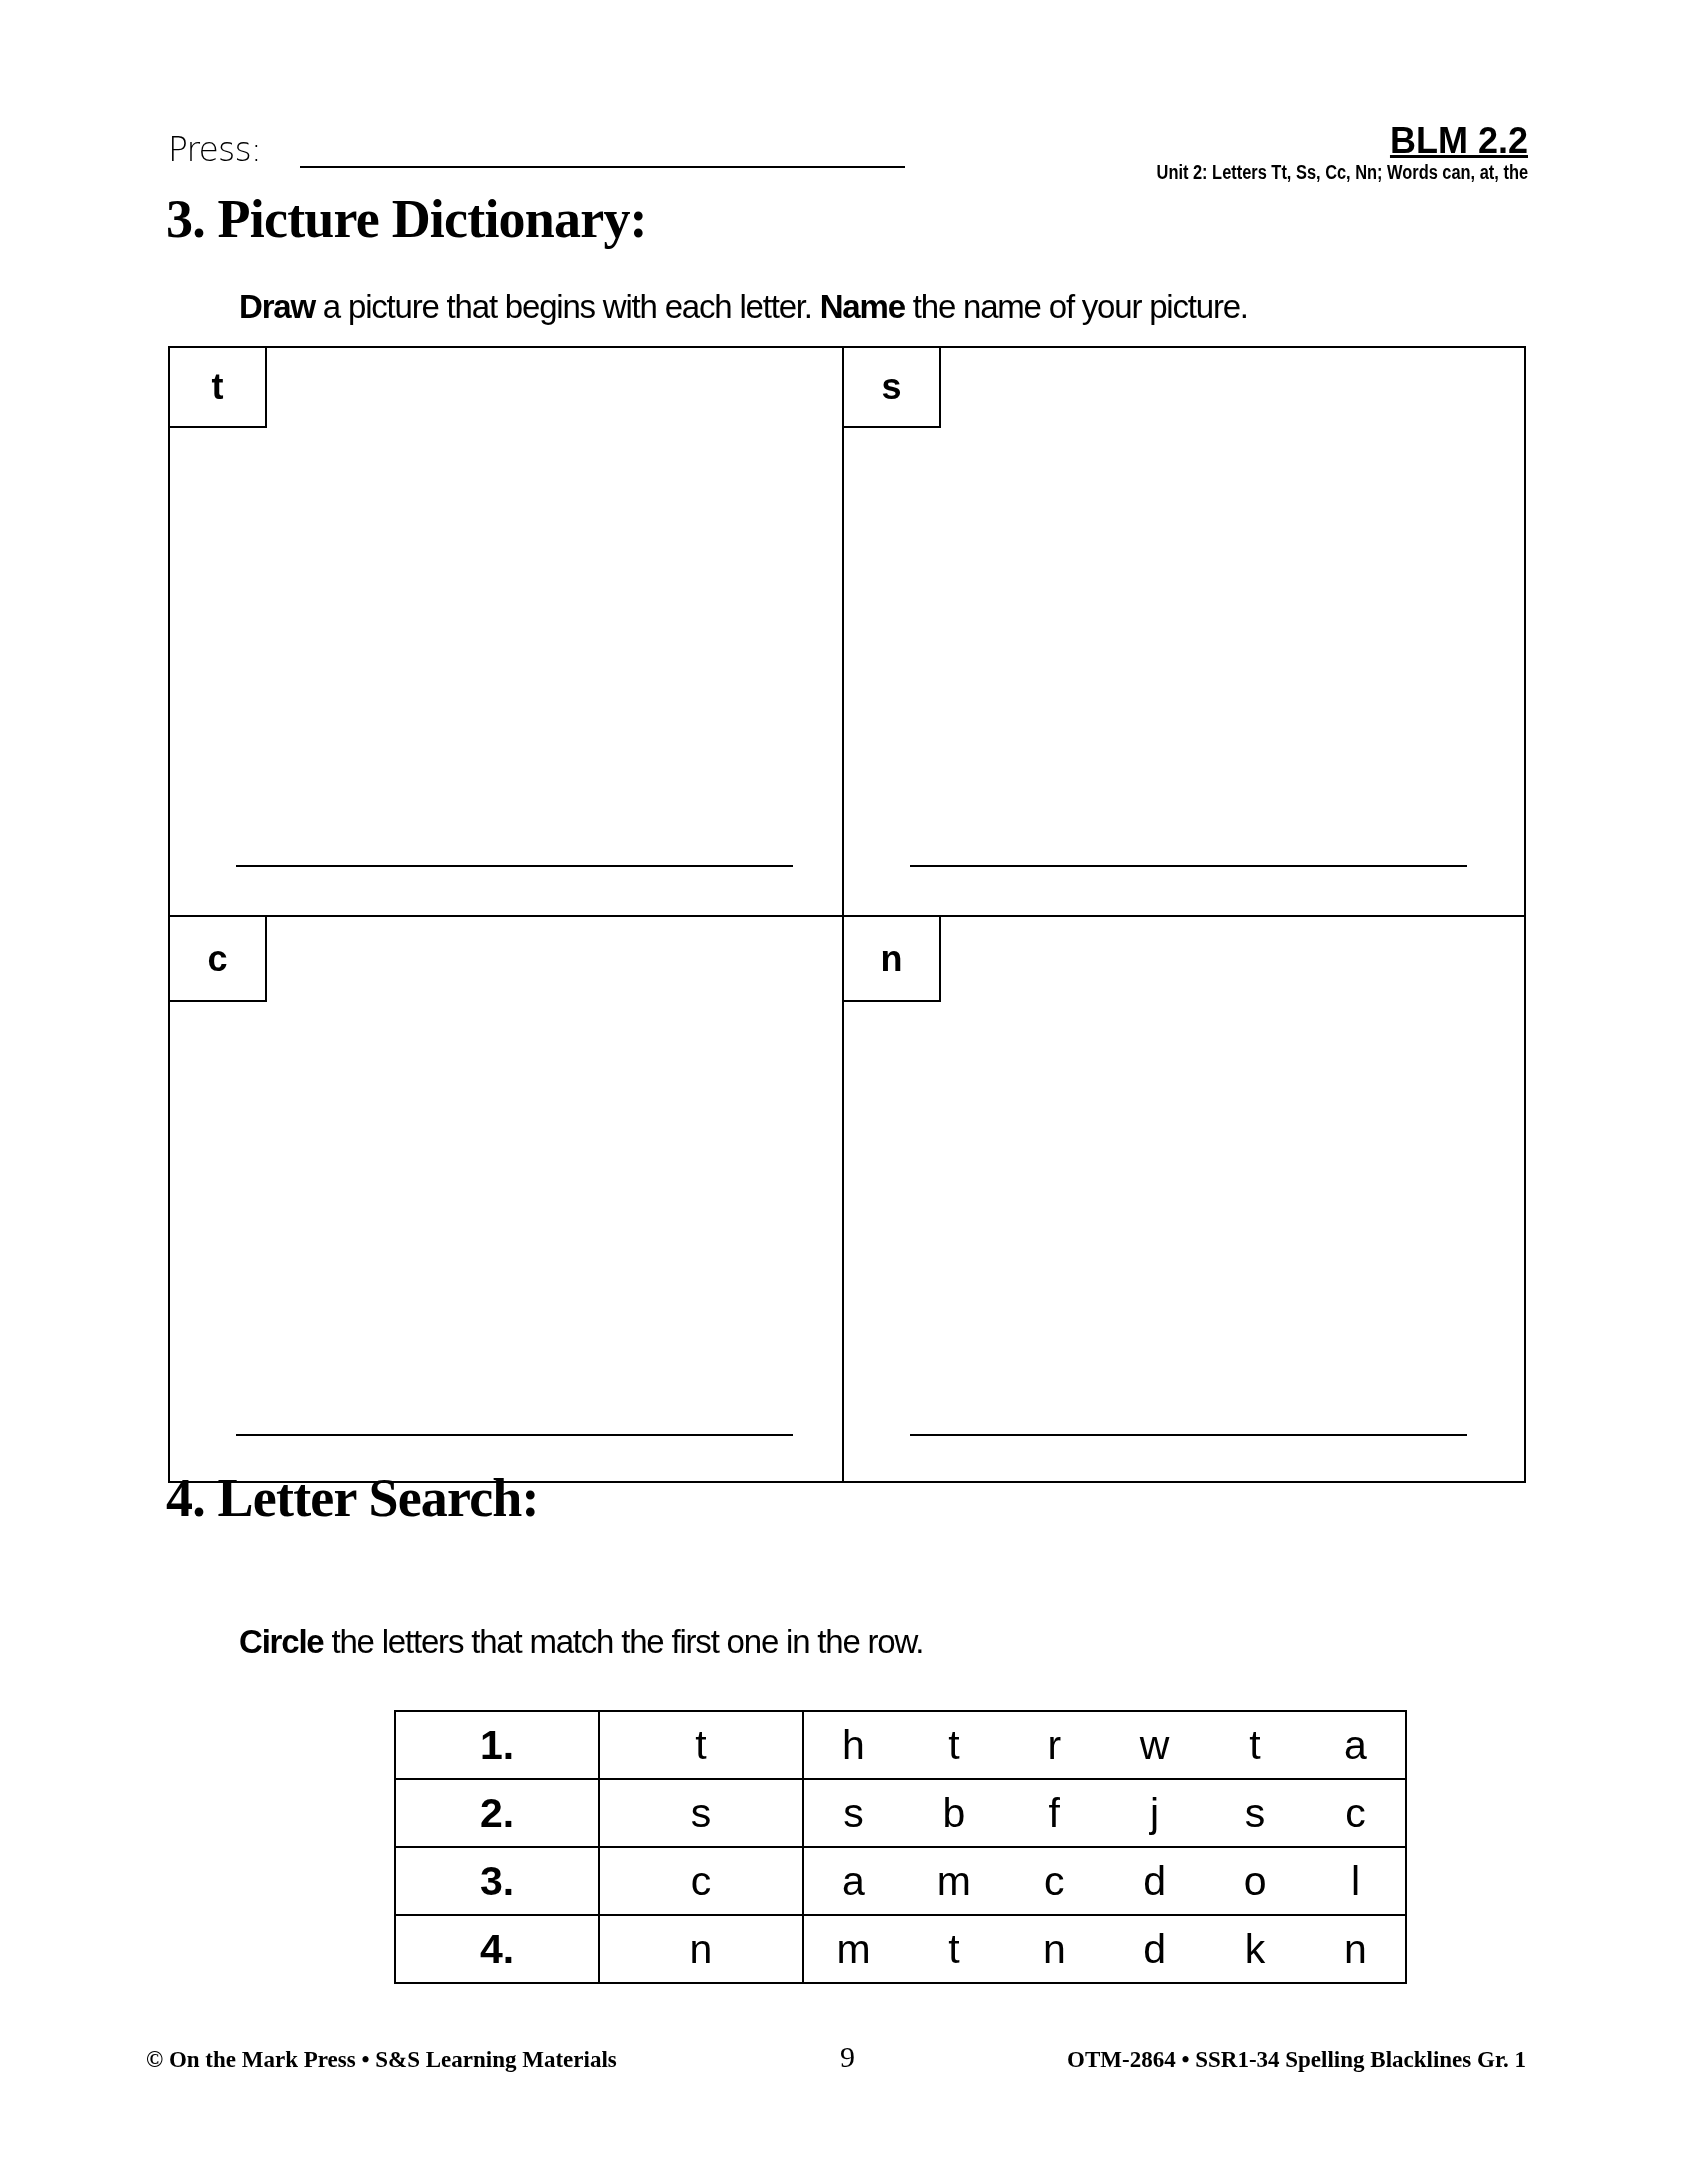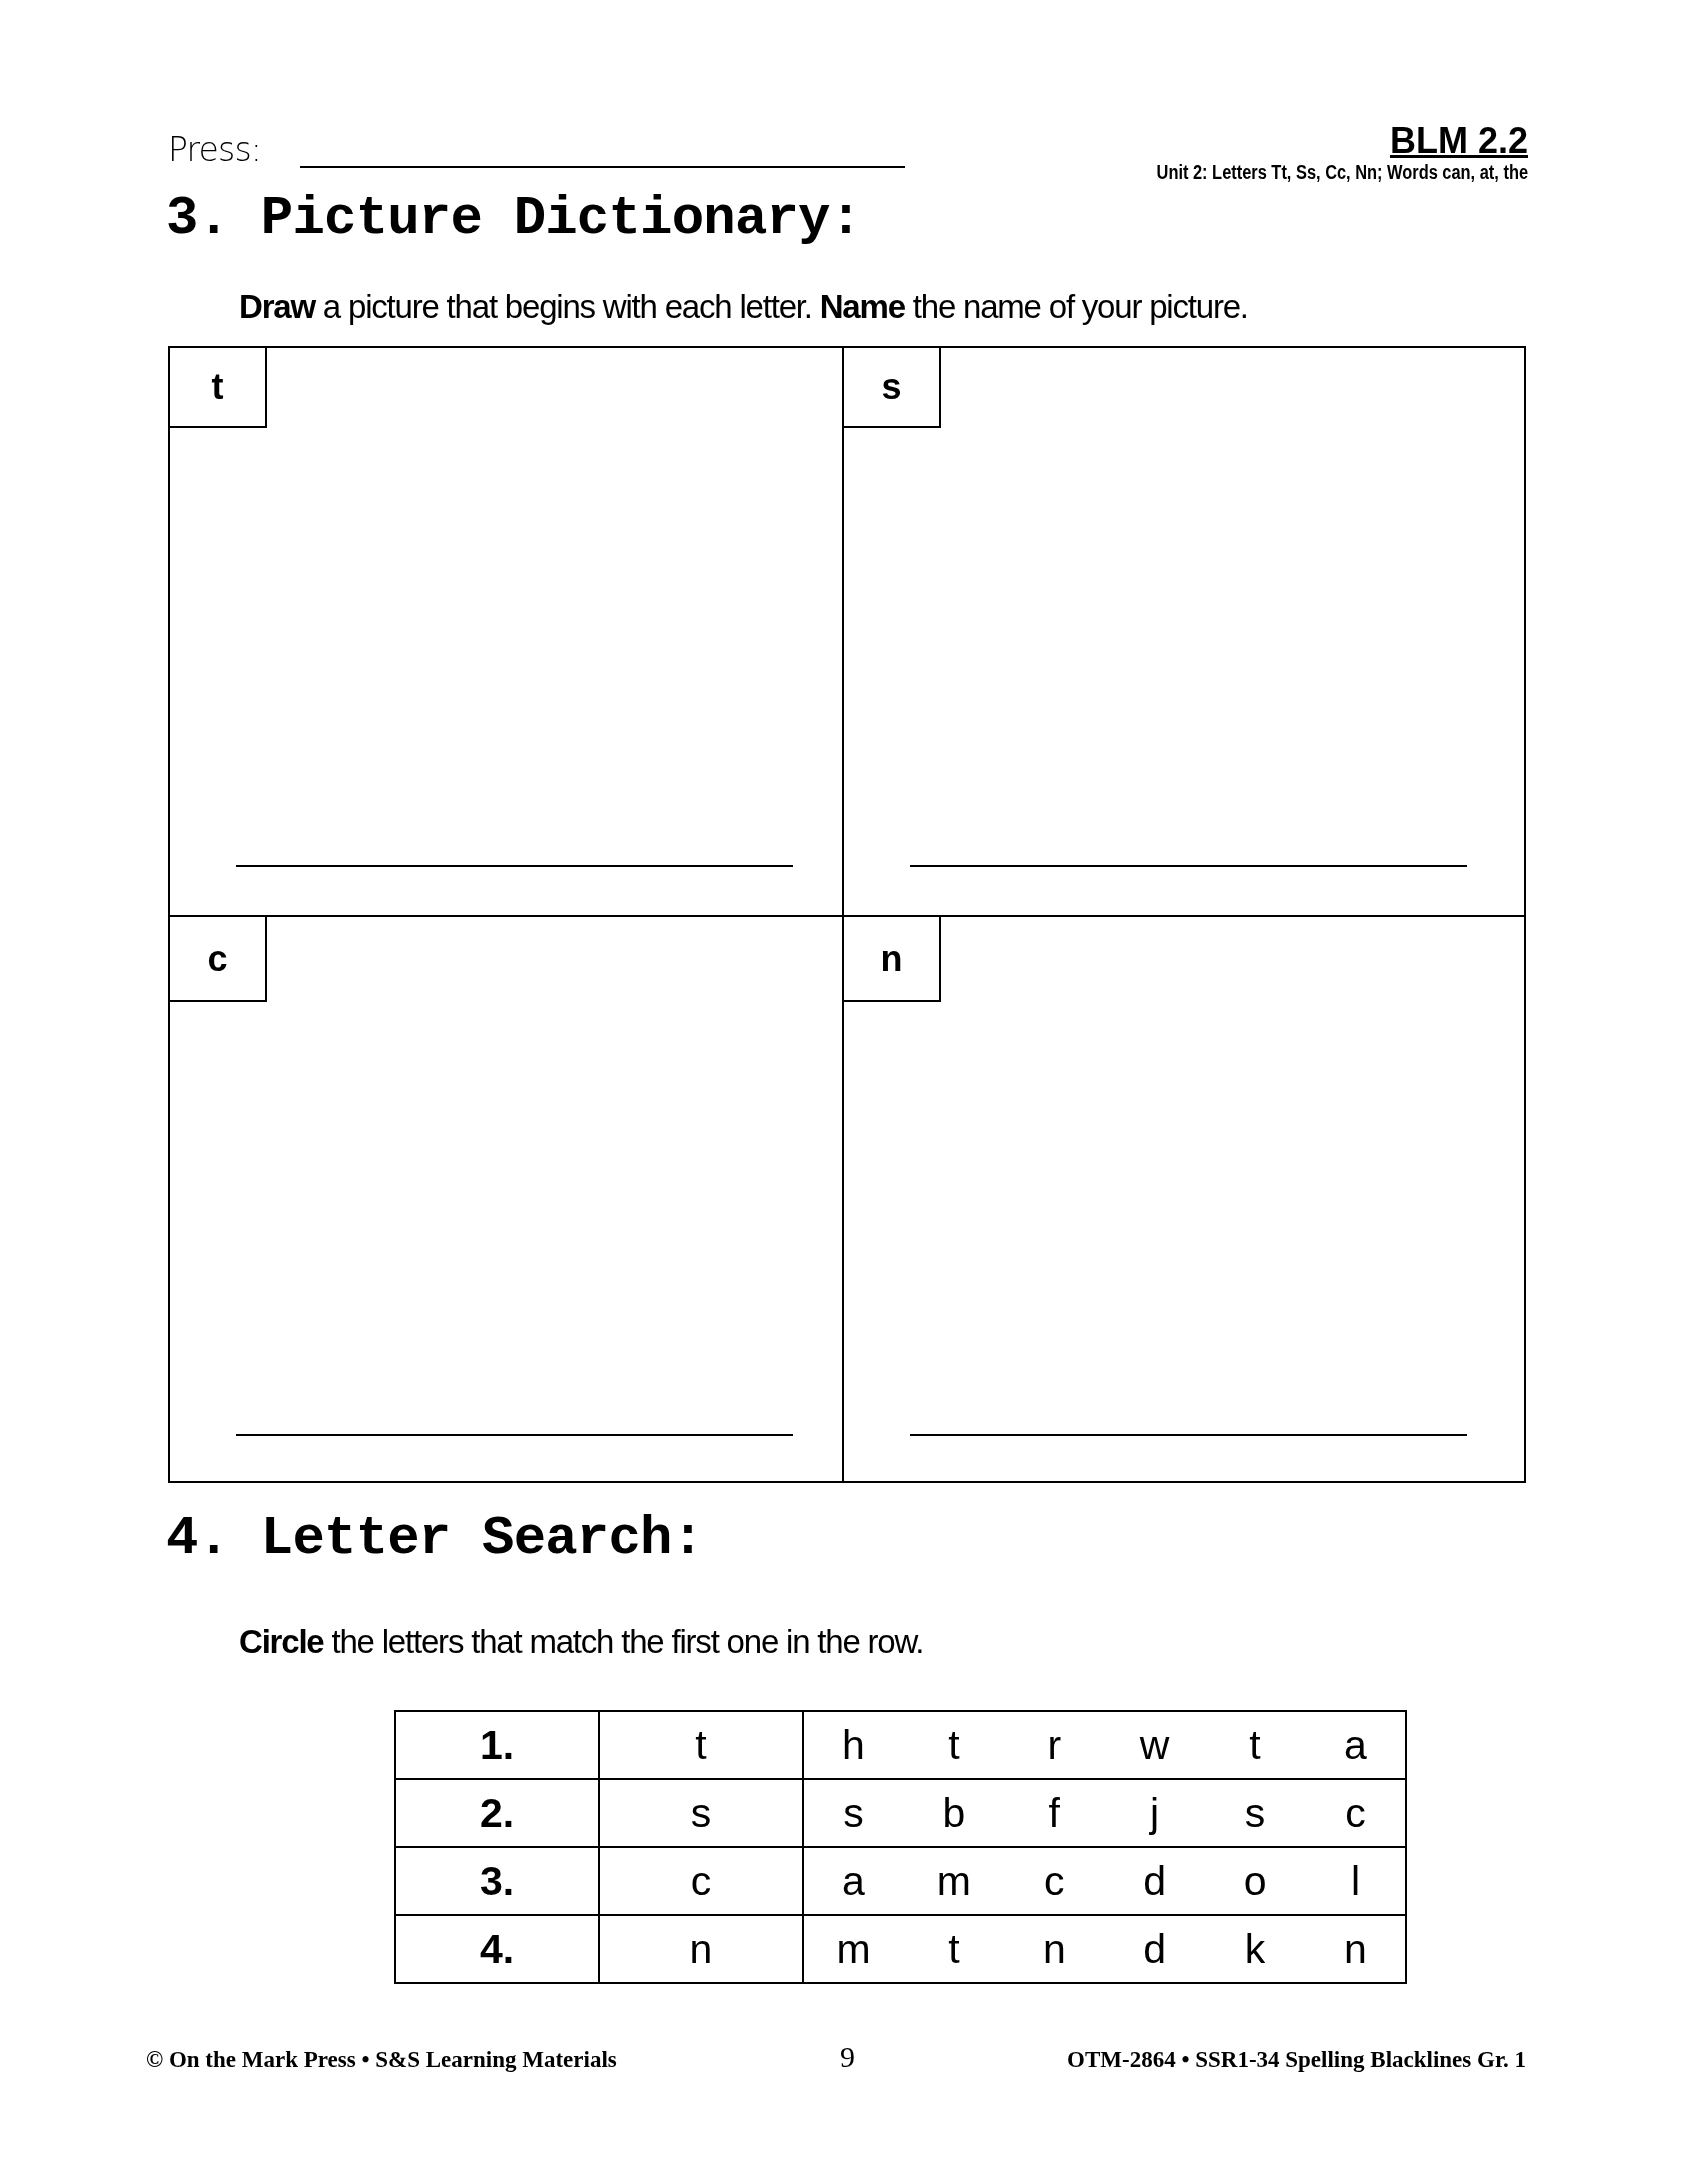--- a/index.html
+++ b/index.html
@@ -4,23 +4,23 @@
 <style>
   html, body { margin: 0; padding: 0; background: #ffffff; }
   body { width: 1687px; height: 2183px; position: relative; overflow: hidden;
          font-family: "DejaVu Sans", sans-serif; color: #000; }
   .abs { position: absolute; }
   
   .name-label { left: 168px; top: 130px; font-size: 33px; font-weight: 300; letter-spacing: -0.8px; }
   .name-line { left: 300px; top: 166px; width: 605px; height: 0; border-top: 2.5px solid #000; }
   .blm { right: 159px; top: 120px; font-size: 36px; font-weight: bold; font-family: "Liberation Sans", sans-serif; text-decoration: underline; }
   .unit { right: 159px; top: 161px; font-size: 20px; font-weight: bold; font-family: "Liberation Sans", sans-serif; transform: scaleX(0.82); transform-origin: right center; white-space: nowrap; }
-  .section-title { font-size: 54px; font-weight: bold; font-family: Liberation Mono, monospace; letter-spacing: -0.8px; white-space: nowrap; }
+  .section-title { font-size: 54px; font-weight: bold; font-family: Liberation Serif, serif; letter-spacing: -0.8px; white-space: nowrap; }
   .title-3 { left: 166px; top: 188px; }
-  .title-4 { left: 166px; top: 1508px; }
+  .title-4 { left: 166px; top: 1467px; }
   .instr { font-size: 33px; font-family: "Liberation Sans", sans-serif; letter-spacing: -1.2px; white-space: nowrap; }
   .instr b { font-weight: bold; }
   .instr-3 { left: 239px; top: 288px; }
   .instr-4 { left: 239px; top: 1623px; }
 
   
   .grid { left: 168px; top: 346px; width: 1358px; height: 1137px; border: 2.5px solid #000; box-sizing: border-box; }
   .vdiv { left: 842px; top: 346px; width: 0; height: 1137px; border-left: 2.5px solid #000; }
   .hdiv { left: 168px; top: 915px; width: 1358px; height: 0; border-top: 2.5px solid #000; }
   .cell { position: absolute; }

